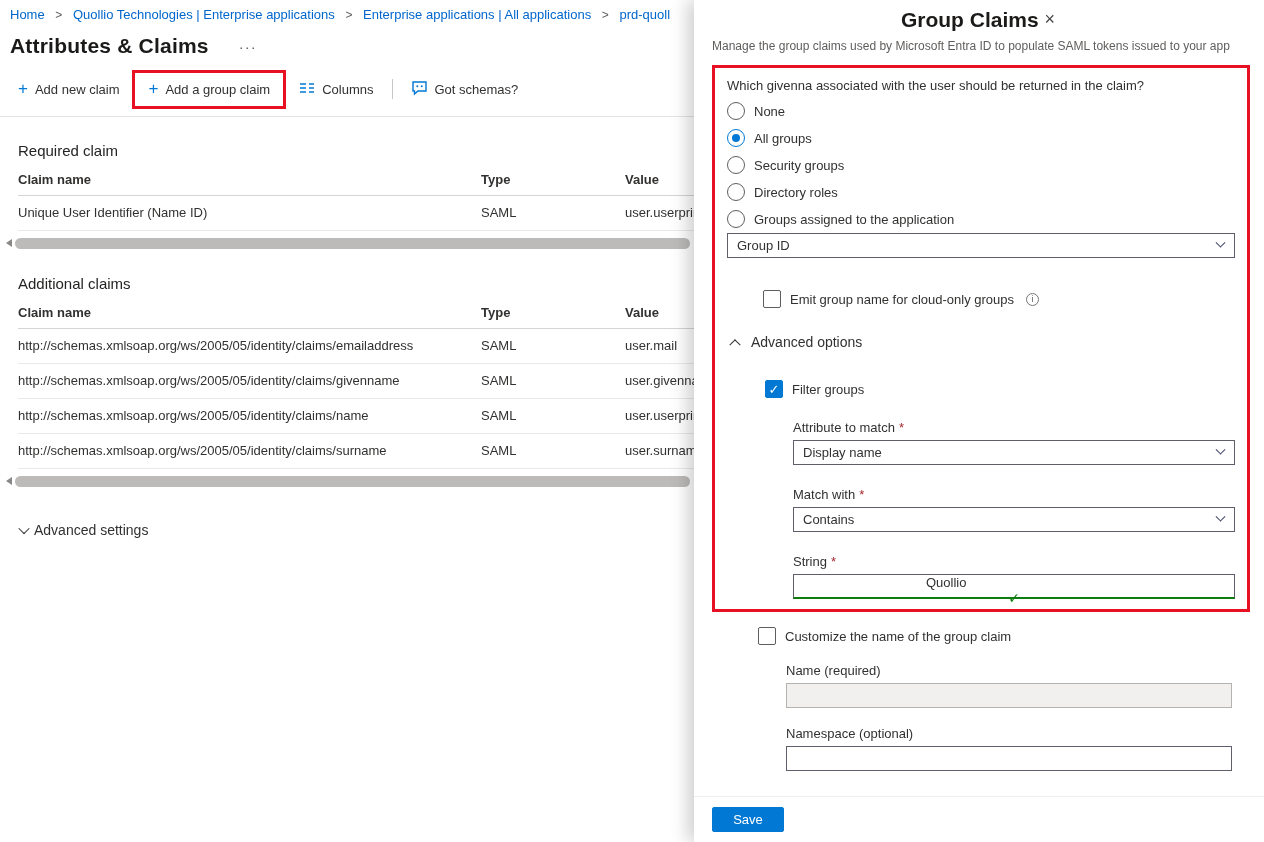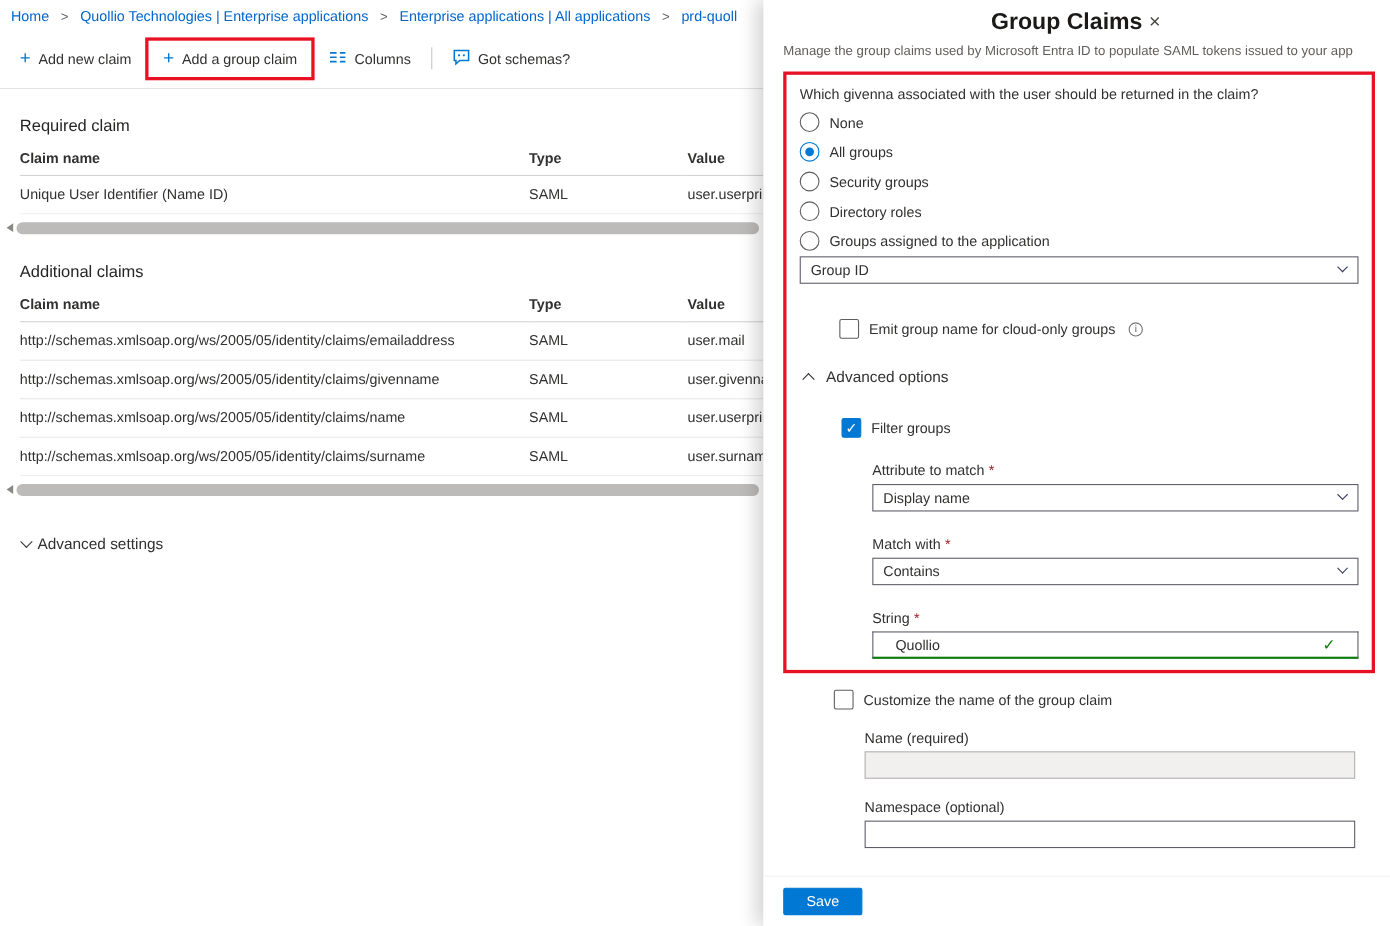--- a/index.html
+++ b/index.html
@@ -86,21 +86,21 @@
                font-size:9px; display:flex; align-items:center; justify-content:center;
                margin-left:3px; flex:none; }
 
   .emit-row { margin-top:32px;padding-left:36px; }
   .adv-toggle { display:flex; align-items:center; gap:12px; margin:26px 0 0 4px; font-size:14px; cursor:pointer; }
   .filter-row { margin:30px 0 0 38px; }
   .inner-fields { margin-left:66px; }
   .inner-fields .field-label { margin-top:22px; }
 
   .textfield { margin-top:5px; height:25px; border:1px solid #5f5f6b; background:#fff;
-               display:flex; align-items:center; padding:0 20px; }
+               display:flex; align-items:center; padding:0 4px;flex-direction:column; }
   .textfield input { border:none; outline:none; flex:1; font-family:inherit; font-size:13px;
                      color:#323130; background:transparent; height:100%; }
   .textfield.valid { border-bottom:2px solid #107c10; }
   .valid-check { color:#107c10; font-size:14px; flex:none; }
   .textfield.disabled { background:#f1f0ef; border-color:#b5b3b1; }
 
   .customize-row { margin:15px 0 0 46px; }
   .outer-fields { margin-left:74px; width:446px; }
   .outer-fields .field-label { margin-top:18px; }
 
@@ -117,20 +117,24 @@
   <div class="breadcrumb">
     <a>Home</a>
     <span class="sep">&gt;</span>
     <a>Quollio Technologies | Enterprise applications</a>
     <span class="sep">&gt;</span>
     <a>Enterprise applications | All applications</a>
     <span class="sep">&gt;</span>
     <a>prd-quoll</a>
   </div>
 
+  <div class="title-row">
+    <h1 class="page-title">Attributes &amp; Claims</h1>
+    <button class="more-btn">···</button>
+  </div>
 
   <div class="toolbar">
     <button class="tb-btn">
       <span class="plus">+</span>
       <span>Add new claim</span>
     </button>
     <span class="red-wrap">
       <button class="tb-btn">
         <span class="plus">+</span>
         <span>Add a group claim</span>

